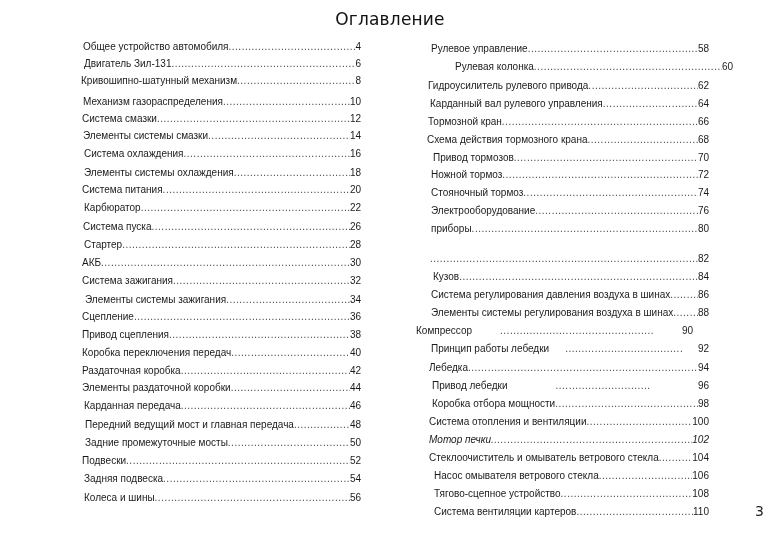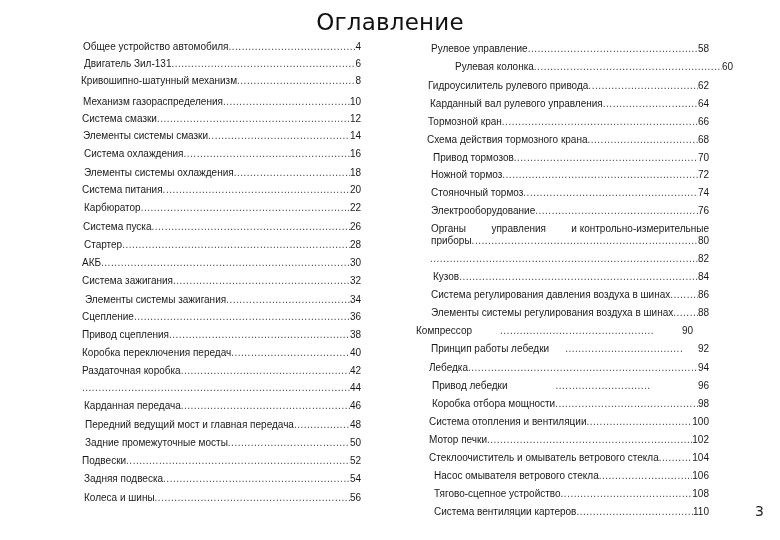--- a/index.html
+++ b/index.html
@@ -1,19 +1,19 @@
 <!DOCTYPE html>
 <html><head>
 <meta charset="utf-8">
 <style>
   html, body { margin: 0; padding: 0; background: #ffffff; }
   body { width: 780px; height: 540px; position: relative; overflow: hidden;
          font-family: "Liberation Sans", "DejaVu Sans", sans-serif; color: #111; }
   .title { position: absolute; left: 0; width: 780px; top: 9px; text-align: center;
-           font-family: "DejaVu Sans", sans-serif; font-size: 23px; color: #111; letter-spacing: 0.2px; }
+           font-family: "DejaVu Sans", sans-serif; font-size: 17px; color: #111; letter-spacing: 0.2px; }
   .entry { position: absolute; display: flex; align-items: baseline; font-size: 10px; line-height: 12px;
            white-space: nowrap; overflow: hidden; color: #1a1a1a; }
   .entry .lbl { flex: 0 0 auto; }
   .entry .dots { flex: 1 1 auto; overflow: hidden; white-space: nowrap; color: #444; letter-spacing: 0.5px; }
   .entry .dots::before { content: "........................................................................................................................................................................................................"; }
   .entry .pg { flex: 0 0 auto; }
   .entry.multi { display: block; white-space: normal; }
   .multi .line1 { display: flex; justify-content: space-between; }
   .multi .line2 { display: flex; align-items: baseline; }
   .page-num { position: absolute; left: 755px; top: 503px; font-family: "DejaVu Sans", sans-serif; font-size: 14px; color: #222; }
@@ -113,20 +113,21 @@
       <span class="lbl">Коробка переключения передач</span>
       <span class="dots"></span>
       <span class="pg">40</span>
     </div>
   <div class="entry" style="left:82px;top:365px;width:279px;">
       <span class="lbl">Раздаточная коробка</span>
       <span class="dots"></span>
       <span class="pg">42</span>
     </div>
   <div class="entry" style="left:82px;top:382px;width:279px;">
+      <span class="lbl">Элементы раздаточной коробки</span>
       <span class="dots"></span>
       <span class="pg">44</span>
     </div>
   <div class="entry" style="left:84px;top:400px;width:277px;">
       <span class="lbl">Карданная передача</span>
       <span class="dots"></span>
       <span class="pg">46</span>
     </div>
   <div class="entry" style="left:85px;top:419px;width:276px;">
       <span class="lbl">Передний ведущий мост и главная передача</span>
@@ -200,25 +201,20 @@
       <span class="lbl">Стояночный тормоз</span>
       <span class="dots"></span>
       <span class="pg">74</span>
     </div>
   <div class="entry" style="left:431px;top:205px;width:278px;">
       <span class="lbl">Электрооборудование</span>
       <span class="dots"></span>
       <span class="pg">76</span>
     </div>
   <div class="entry multi" style="left:431px;top:223px;width:278px;">
-    <div class="line1">
-      <span>Органы</span>
-      <span>управления</span>
-      <span>и контрольно-измерительные</span>
-    </div>
     <div class="line2">
         <span class="lbl">приборы</span>
         <span class="dots"></span>
         <span class="pg">80</span>
       </div>
   </div>
   <div class="entry" style="left:430px;top:253px;width:279px;">
       <span class="dots"></span>
       <span class="pg">82</span>
     </div>
@@ -260,21 +256,21 @@
   <div class="entry" style="left:432px;top:398px;width:277px;">
       <span class="lbl">Коробка отбора мощности</span>
       <span class="dots"></span>
       <span class="pg">98</span>
     </div>
   <div class="entry" style="left:429px;top:416px;width:280px;">
       <span class="lbl">Система отопления и вентиляции</span>
       <span class="dots"></span>
       <span class="pg">100</span>
     </div>
-  <div class="entry" style="left:429px;top:434px;width:280px;">
+  <div class="entry" style="left:429px;top:434px;width:280px;font-style:italic;">
       <span class="lbl">Мотор печки</span>
       <span class="dots"></span>
       <span class="pg">102</span>
     </div>
   <div class="entry" style="left:429px;top:452px;width:280px;">
       <span class="lbl">Стеклоочиститель и омыватель ветрового стекла</span>
       <span class="dots"></span>
       <span class="pg">104</span>
     </div>
   <div class="entry" style="left:434px;top:470px;width:275px;">

